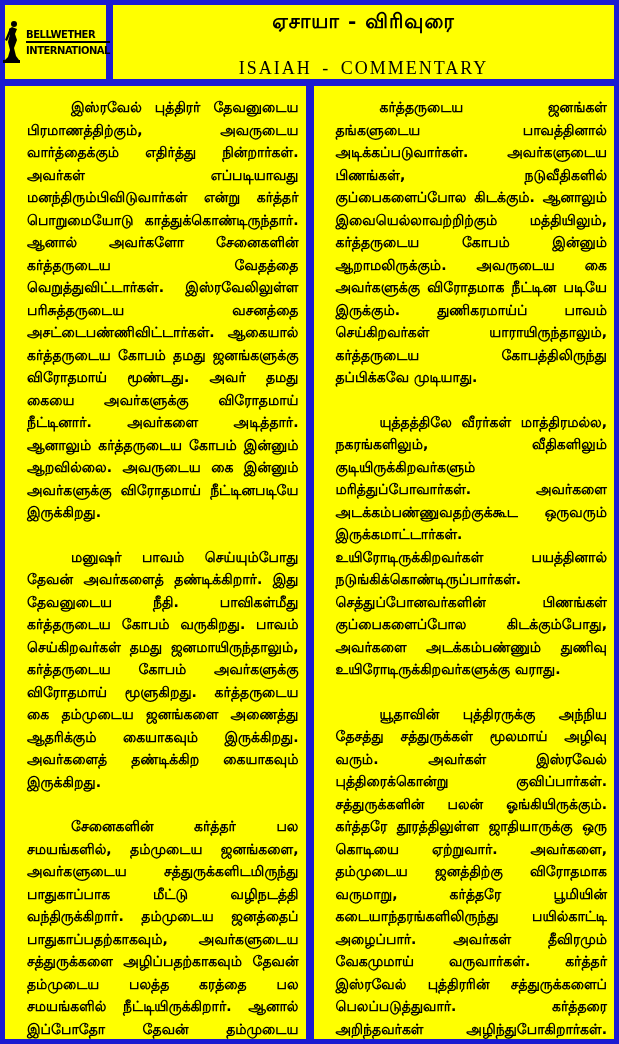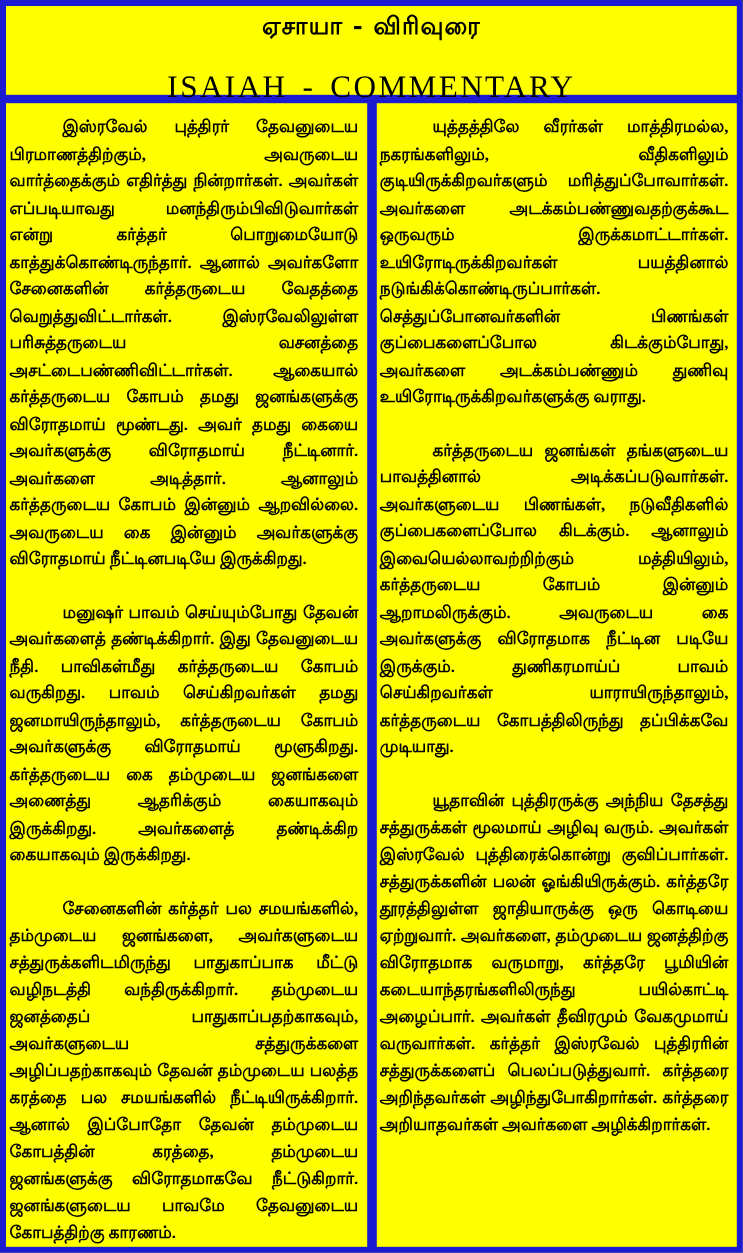--- a/index.html
+++ b/index.html
@@ -39,70 +39,83 @@
     flex: 1 1 auto;
     display: flex; flex-direction: column; align-items: center; justify-content: flex-start;
     gap: 23px; padding: 4px 0;
   }
   .title-tamil {
     font-size: 20px; font-weight: bold; color: #000;
     font-family: "DejaVu Serif", "Liberation Serif", serif;
     letter-spacing: 1px;
   }
   .title-english {
-    font-size: 26px; color: #000;
+    font-size: 18px; color: #000;
     font-family: "Liberation Serif", "DejaVu Serif", serif;
     letter-spacing: 2px; word-spacing: 4px;
   }
 
   
   .body-row { flex: 1 1 auto; display: flex; gap: 8px; min-height: 0; }
   .text-col {
     flex: 1 1 0;
-    padding: 10px 7px 6px 3px;
+    padding: 10px 7px 6px 22px;
     overflow: hidden;
-    font-family: Liberation Serif, serif;
   }
   .text-col p {
     color: #000;
     font-weight: bold;
     font-size: 14px;
     line-height: 22.5px;
     text-align: justify;
     text-indent: 44px;
     margin-bottom: 22px;
   }
   .text-col p:last-child { margin-bottom: 0; }
 </style>
 </head>
 <body>
 
 <div class="page">
 
   <div class="header-row">
 
+    <div class="cell logo-cell">
+      <svg class="logo-figure" viewBox="0 0 22 44" xmlns="http://www.w3.org/2000/svg">
+        <g fill="#000">
+          <circle cx="13" cy="4" r="3"></circle>
+          <path d="M11 7 L16 9 L14 14 L16 20 L13 28 L15 36 L18 40 L3 41 L7 37 L9 30 L7 22 L9 14 L8 9 Z"></path>
+          <rect x="2" y="40" width="17" height="3"></rect>
+          <path d="M9 8 L4 20 L6 21 L11 10 Z"></path>
+        </g>
+      </svg>
+      <div class="logo-text">
+        <span class="logo-line1">BELLWETHER</span>
+        <span class="logo-line2">INTERNATIONAL</span>
+      </div>
+    </div>
 
     <div class="cell title-cell">
       <div class="title-tamil">ஏசாயா - விரிவுரை</div>
       <div class="title-english">ISAIAH - COMMENTARY</div>
     </div>
 
 
   </div>
 
   <div class="body-row">
 
     <div class="cell text-col">
       <p>இஸ்ரவேல் புத்திரர் தேவனுடைய பிரமாணத்திற்கும், அவருடைய வார்த்தைக்கும் எதிர்த்து நின்றார்கள். அவர்கள் எப்படியாவது மனந்திரும்பிவிடுவார்கள் என்று கர்த்தர் பொறுமையோடு காத்துக்கொண்டிருந்தார். ஆனால் அவர்களோ சேனைகளின் கர்த்தருடைய வேதத்தை வெறுத்துவிட்டார்கள். இஸ்ரவேலிலுள்ள பரிசுத்தருடைய வசனத்தை அசட்டைபண்ணிவிட்டார்கள். ஆகையால் கர்த்தருடைய கோபம் தமது ஜனங்களுக்கு விரோதமாய் மூண்டது. அவர் தமது கையை அவர்களுக்கு விரோதமாய் நீட்டினார். அவர்களை அடித்தார். ஆனாலும் கர்த்தருடைய கோபம் இன்னும் ஆறவில்லை. அவருடைய கை இன்னும் அவர்களுக்கு விரோதமாய் நீட்டினபடியே இருக்கிறது.</p>
       <p>மனுஷர் பாவம் செய்யும்போது தேவன் அவர்களைத் தண்டிக்கிறார். இது தேவனுடைய நீதி. பாவிகள்மீது கர்த்தருடைய கோபம் வருகிறது. பாவம் செய்கிறவர்கள் தமது ஜனமாயிருந்தாலும், கர்த்தருடைய கோபம் அவர்களுக்கு விரோதமாய் மூளுகிறது. கர்த்தருடைய கை தம்முடைய ஜனங்களை அணைத்து ஆதரிக்கும் கையாகவும் இருக்கிறது. அவர்களைத் தண்டிக்கிற கையாகவும் இருக்கிறது.</p>
       <p>சேனைகளின் கர்த்தர் பல சமயங்களில், தம்முடைய ஜனங்களை, அவர்களுடைய சத்துருக்களிடமிருந்து பாதுகாப்பாக மீட்டு வழிநடத்தி வந்திருக்கிறார். தம்முடைய ஜனத்தைப் பாதுகாப்பதற்காகவும், அவர்களுடைய சத்துருக்களை அழிப்பதற்காகவும் தேவன் தம்முடைய பலத்த கரத்தை பல சமயங்களில் நீட்டியிருக்கிறார். ஆனால் இப்போதோ தேவன் தம்முடைய கோபத்தின் கரத்தை, தம்முடைய ஜனங்களுக்கு விரோதமாகவே நீட்டுகிறார். ஜனங்களுடைய பாவமே தேவனுடைய கோபத்திற்கு காரணம்.</p>
 
     </div>
 
     <div class="cell text-col">
+      <p>கர்த்தருடைய ஜனங்கள் தங்களுடைய பாவத்தினால் அடிக்கப்படுவார்கள். அவர்களுடைய பிணங்கள், நடுவீதிகளில் குப்பைகளைப்போல கிடக்கும். ஆனாலும் இவையெல்லாவற்றிற்கும் மத்தியிலும், கர்த்தருடைய கோபம் இன்னும் ஆறாமலிருக்கும். அவருடைய கை அவர்களுக்கு விரோதமாக நீட்டின படியே இருக்கும். துணிகரமாய்ப் பாவம் செய்கிறவர்கள் யாராயிருந்தாலும், கர்த்தருடைய கோபத்திலிருந்து தப்பிக்கவே முடியாது.</p>
       <p>யுத்தத்திலே வீரர்கள் மாத்திரமல்ல, நகரங்களிலும், வீதிகளிலும் குடியிருக்கிறவர்களும் மரித்துப்போவார்கள். அவர்களை அடக்கம்பண்ணுவதற்குக்கூட ஒருவரும் இருக்கமாட்டார்கள். உயிரோடிருக்கிறவர்கள் பயத்தினால் நடுங்கிக்கொண்டிருப்பார்கள். செத்துப்போனவர்களின் பிணங்கள் குப்பைகளைப்போல கிடக்கும்போது, அவர்களை அடக்கம்பண்ணும் துணிவு உயிரோடிருக்கிறவர்களுக்கு வராது.</p>
-      <p>கர்த்தருடைய ஜனங்கள் தங்களுடைய பாவத்தினால் அடிக்கப்படுவார்கள். அவர்களுடைய பிணங்கள், நடுவீதிகளில் குப்பைகளைப்போல கிடக்கும். ஆனாலும் இவையெல்லாவற்றிற்கும் மத்தியிலும், கர்த்தருடைய கோபம் இன்னும் ஆறாமலிருக்கும். அவருடைய கை அவர்களுக்கு விரோதமாக நீட்டின படியே இருக்கும். துணிகரமாய்ப் பாவம் செய்கிறவர்கள் யாராயிருந்தாலும், கர்த்தருடைய கோபத்திலிருந்து தப்பிக்கவே முடியாது.</p>
       <p>யூதாவின் புத்திரருக்கு அந்நிய தேசத்து சத்துருக்கள் மூலமாய் அழிவு வரும். அவர்கள் இஸ்ரவேல் புத்திரைக்கொன்று குவிப்பார்கள். சத்துருக்களின் பலன் ஓங்கியிருக்கும். கர்த்தரே தூரத்திலுள்ள ஜாதியாருக்கு ஒரு கொடியை ஏற்றுவார். அவர்களை, தம்முடைய ஜனத்திற்கு விரோதமாக வருமாறு, கர்த்தரே பூமியின் கடையாந்தரங்களிலிருந்து பயில்காட்டி அழைப்பார். அவர்கள் தீவிரமும் வேகமுமாய் வருவார்கள். கர்த்தர் இஸ்ரவேல் புத்திரரின் சத்துருக்களைப் பெலப்படுத்துவார். கர்த்தரை அறிந்தவர்கள் அழிந்துபோகிறார்கள். கர்த்தரை அறியாதவர்கள் அவர்களை அழிக்கிறார்கள்.</p>
     </div>
 
   </div>
 
 </div>
 
 </body></html>

